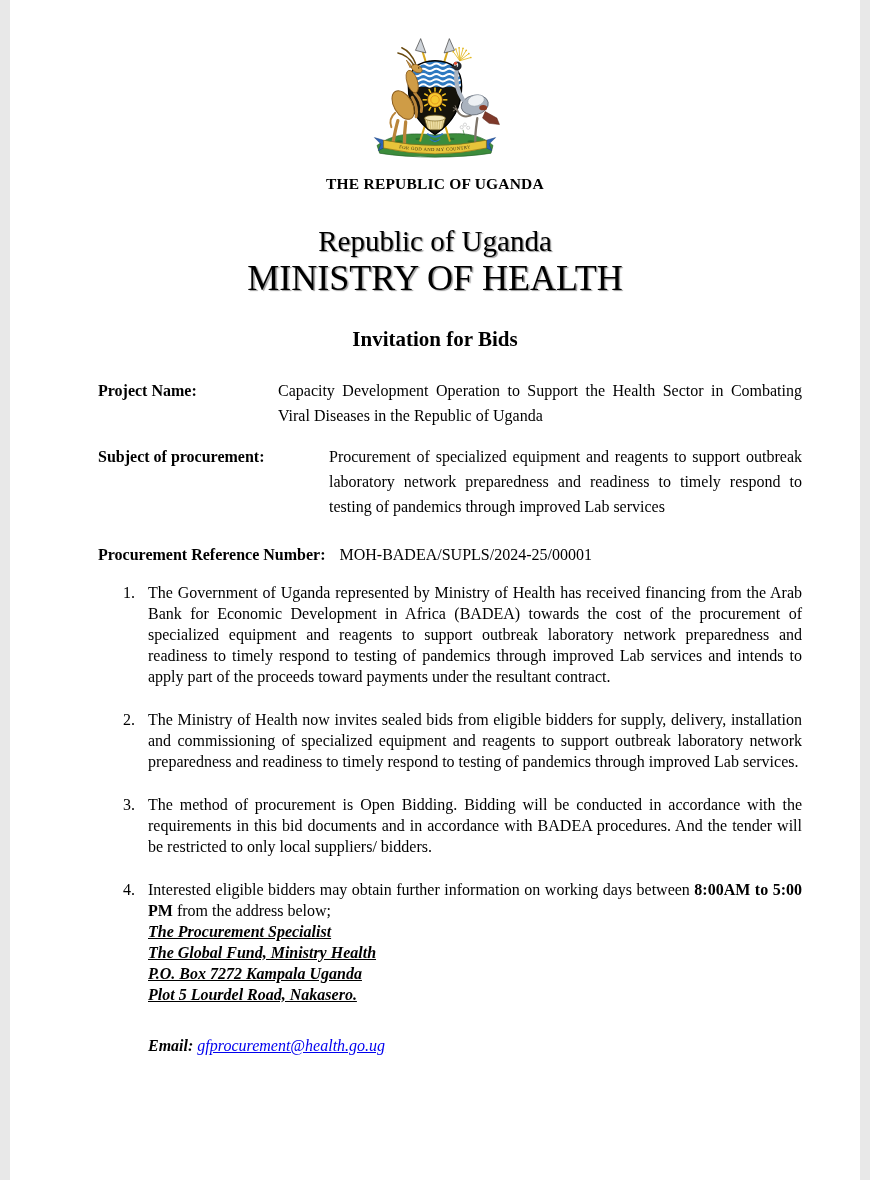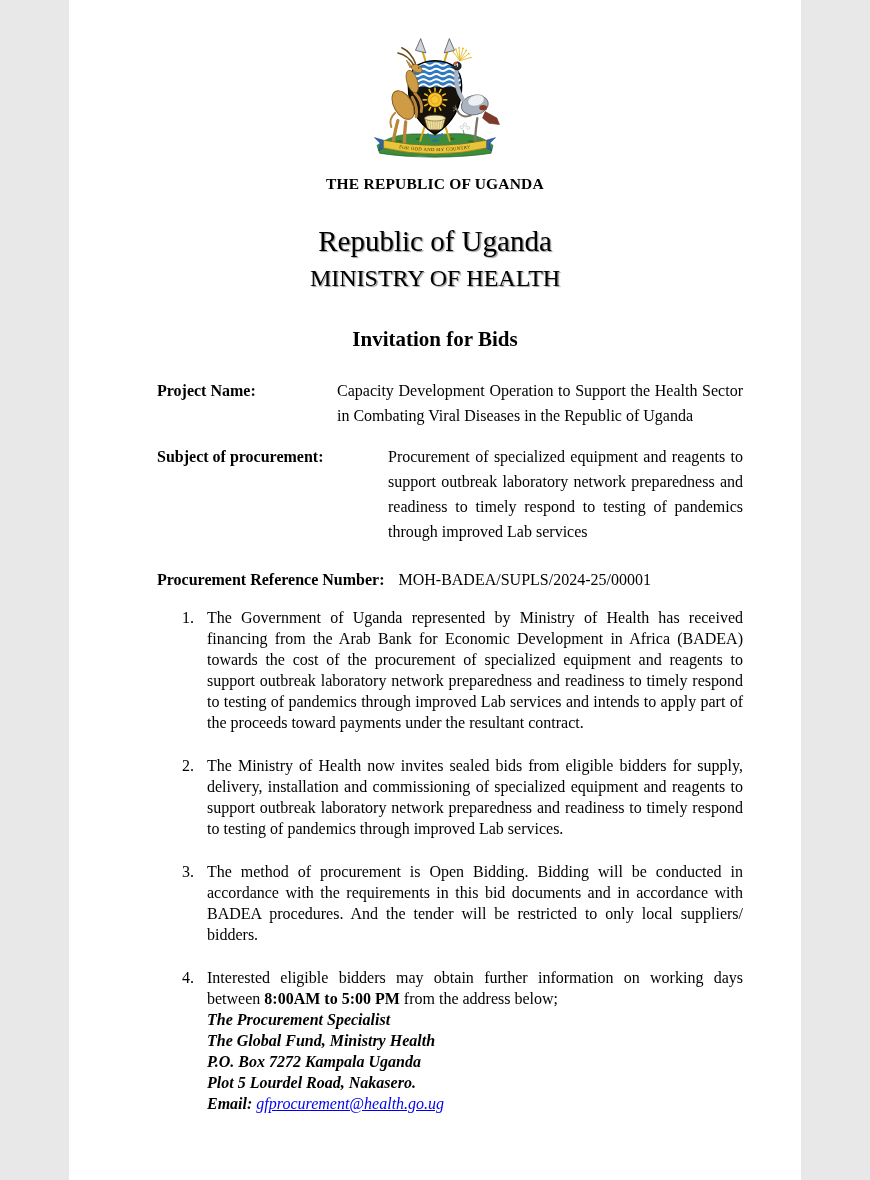--- a/index.html
+++ b/index.html
@@ -1,32 +1,32 @@
 <!DOCTYPE html>
 <html><head>
 <meta charset="utf-8">
 <style>
   html,body { margin:0; padding:0; background:#e8e8e8; }
   .page {
-    width:732px; height:1180px; margin:0 auto; background:#ffffff;
+    width:850px; height:1180px; margin:0 auto; background:#ffffff;
     font-family:"Liberation Serif","DejaVu Serif",serif; color:#000;
     overflow:hidden; position:relative;
   }
   .header { text-align:center; padding-top:36px; }
   .emblem { display:inline-block; line-height:0; }
   .emblem-caption {
     font-weight:bold; font-size:15.5px; line-height:21px; margin-top:6px;
     letter-spacing:0.2px;
   }
   .country-title {
     font-size:29px; line-height:34px; margin-top:30px;
     text-shadow:1.4px 1.4px 1px rgba(85,85,85,0.6);
   }
   .ministry-title {
-    font-size:24px; line-height:40px;
+    font-size:36px; line-height:40px;
     text-shadow:1.4px 1.4px 1px rgba(85,85,85,0.6);
   }
   .doc-title { font-size:21px; line-height:26px; font-weight:bold; margin-top:28px; }
 
   .content { padding:26px 58px 0 88px; font-size:16px; }
 
   .field-row { display:flex; line-height:25px;gap:16px; }
   .field-row.project { margin-bottom:16px; }
   .field-row.subject { margin-bottom:23px; }
   .field-label { font-weight:bold; flex:0 0 auto; }
@@ -37,22 +37,22 @@
   .reference-row { line-height:25px; }
   .reference-label { font-weight:bold;margin-top:35px; }
   .reference-value { margin-left:14px; }
 
   .bid-list { margin-top:15px; }
   .list-item { display:flex; margin-bottom:22px; }
   .item-number { flex:0 0 25px; margin-left:25px; line-height:21px; }
   .item-body { flex:1; line-height:21px; text-align:justify; }
   .hours-bold { font-weight:bold; }
   .address-block { text-align:left; }
-  .address-line { font-weight:bold; font-style:italic; }
-  .email-line { font-style:italic; }
+  .address-line { font-weight:bold; font-style:italic;text-decoration:underline; }
+  .email-line { font-style:italic;margin-top:30px; }
   .email-label { font-weight:bold; }
   a.email-link { color:#0000ee; font-style:italic; text-decoration:underline; }
 </style>
 </head>
 <body>
 
 <div class="page">
 
   <div class="header">
 

